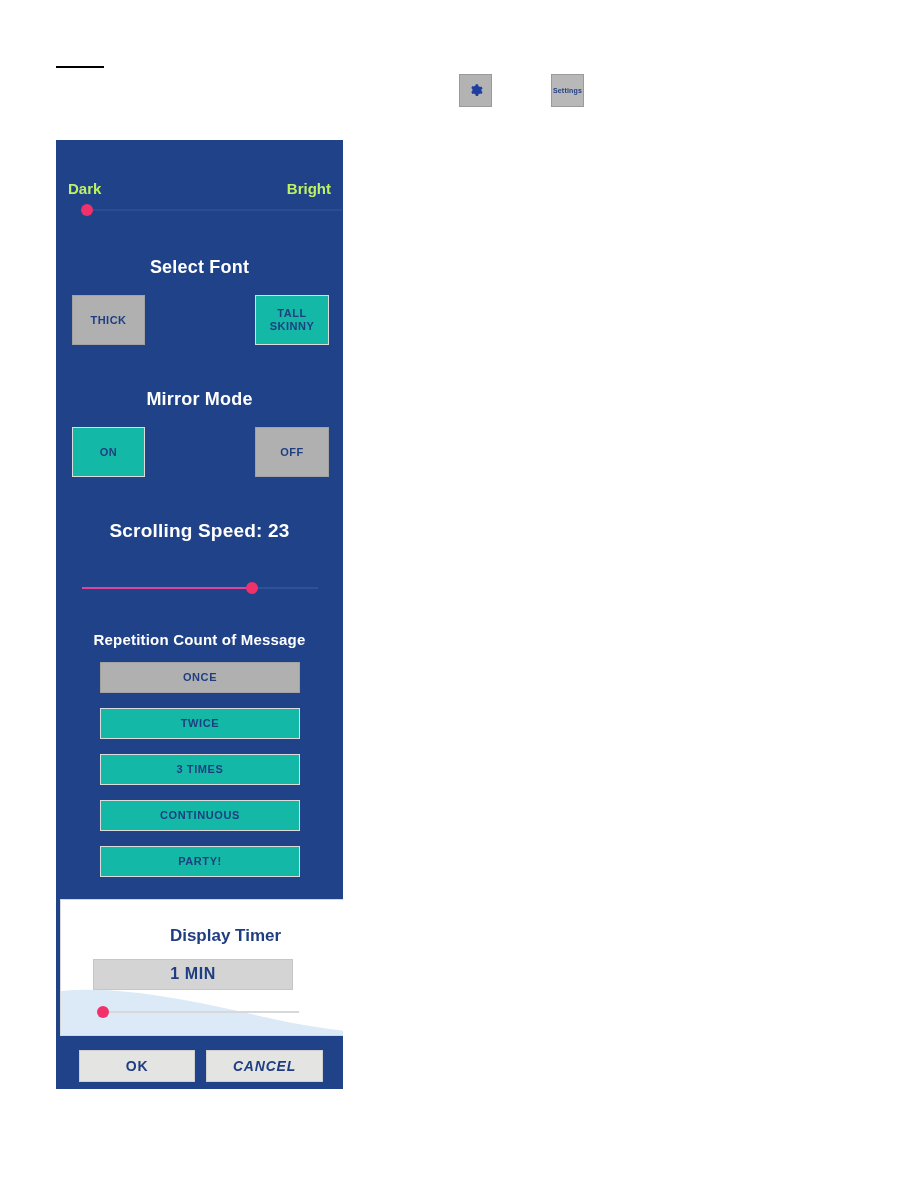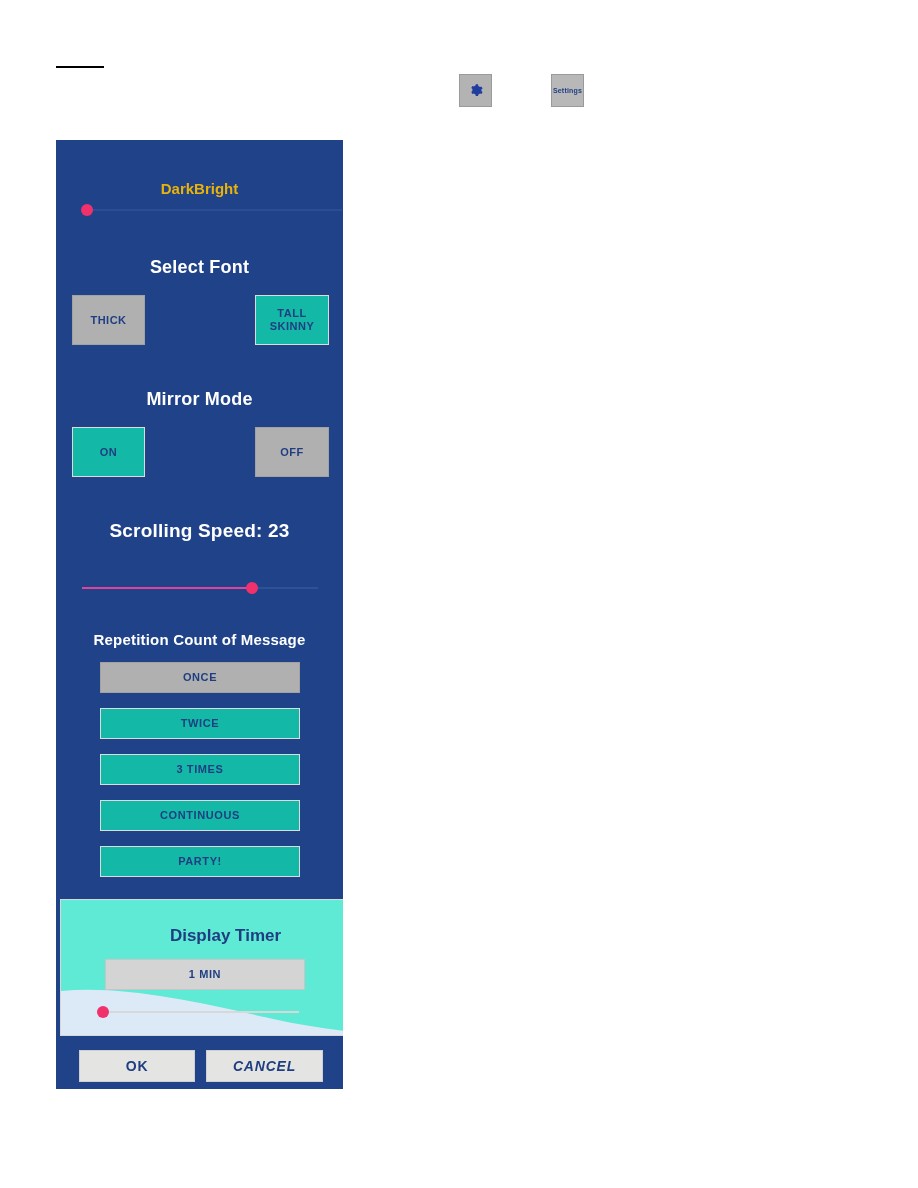--- a/index.html
+++ b/index.html
@@ -80,22 +80,22 @@
     position: absolute;
     left: 0; top: 6px;
     width: 100%;
     font-size: 19px;
   }
   .range-labels {
     position: absolute;
     left: 12px;
     right: 12px;
     display: flex;
-    justify-content: center;
-    color: #eab308;
+    justify-content: space-between;
+    color: #bef264;
     font-size: 15px;
     font-weight: bold;
   }
   .brightness-labels { top: 40px; }
 
   .slider {
     position: absolute;
     height: 16px;
   }
   .slider .track {
@@ -175,41 +175,41 @@
     letter-spacing: .6px;
   }
 
   
   .timer-card {
     position: absolute;
     left: 4px;
     top: 759px;
     width: 331px;
     height: 137px;
-    background: #5eead4;
+    background: #ffffff;
     border: 1px solid #d7d7d7;
     box-sizing: border-box;
     overflow: hidden;
   }
   .timer-title {
     position: absolute;
     left: 0; top: 26px;
     width: 100%;
     text-align: center;
     color: #1f3e82;
     font-size: 17px;
     font-weight: bold;
   }
   .timer-btn {
     position: absolute;
-    left: 44px;
+    left: 32px;
     top: 59px;
     width: 200px;
     height: 31px;
-    font-size: 11px;
+    font-size: 16px;
     letter-spacing: .6px;
     background: #d4d4d4;
     border-color: #c6c6c6;
   }
   .timer-slider {
     position: absolute;
     left: 38px;
     width: 200px;
     top: 104px;
     z-index: 3;

